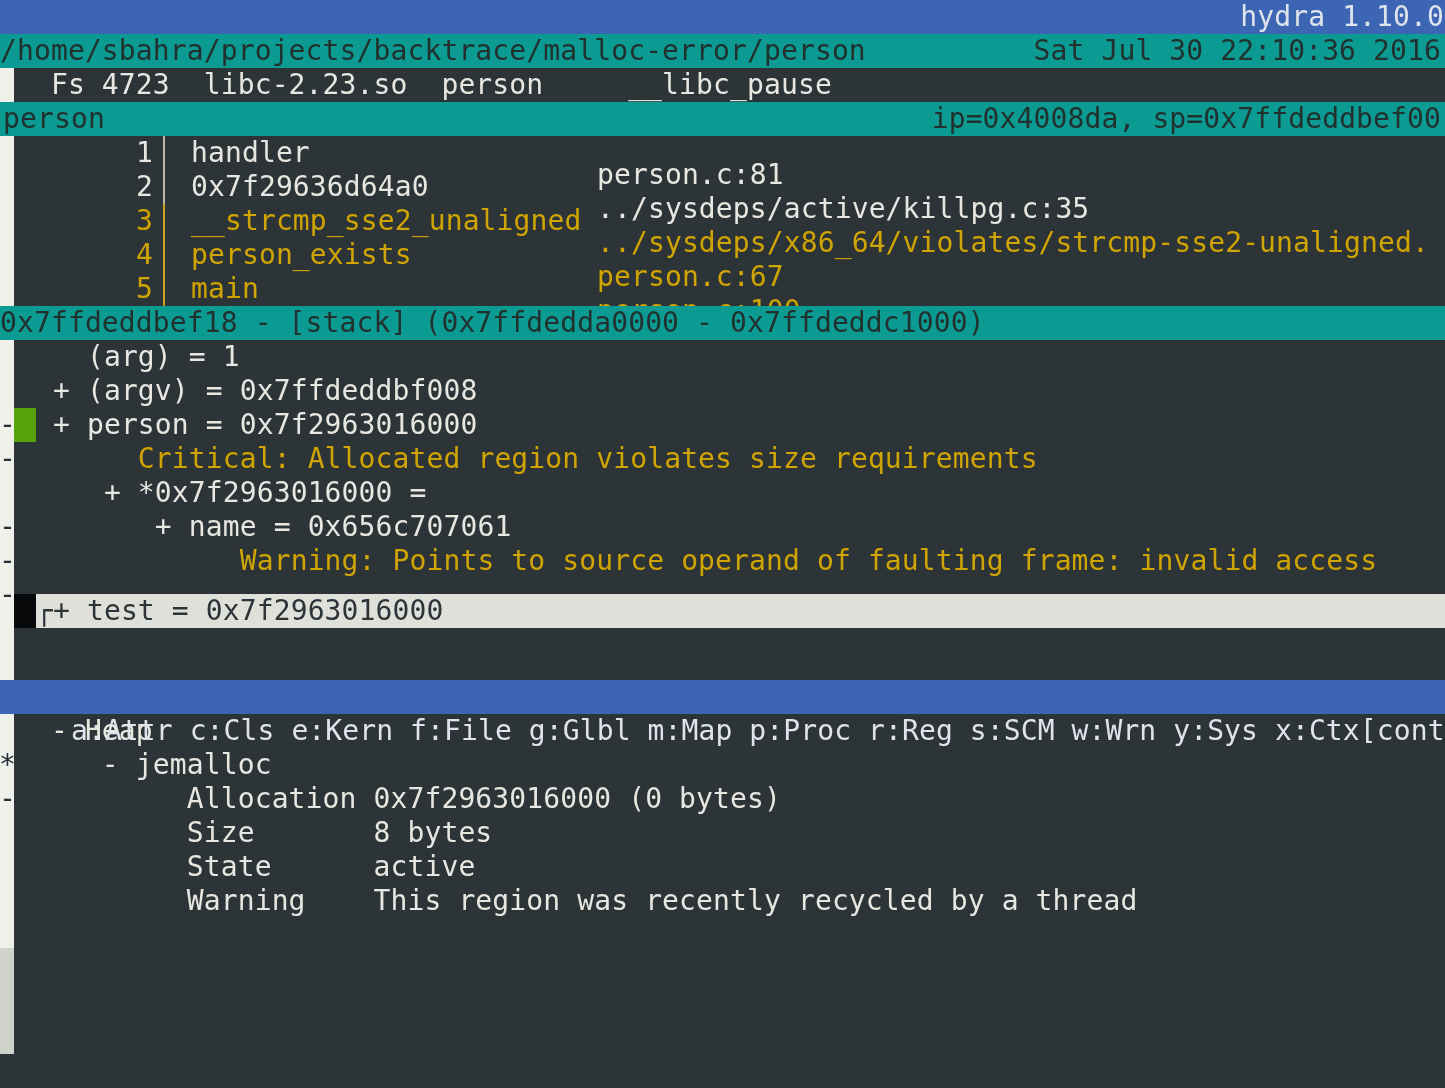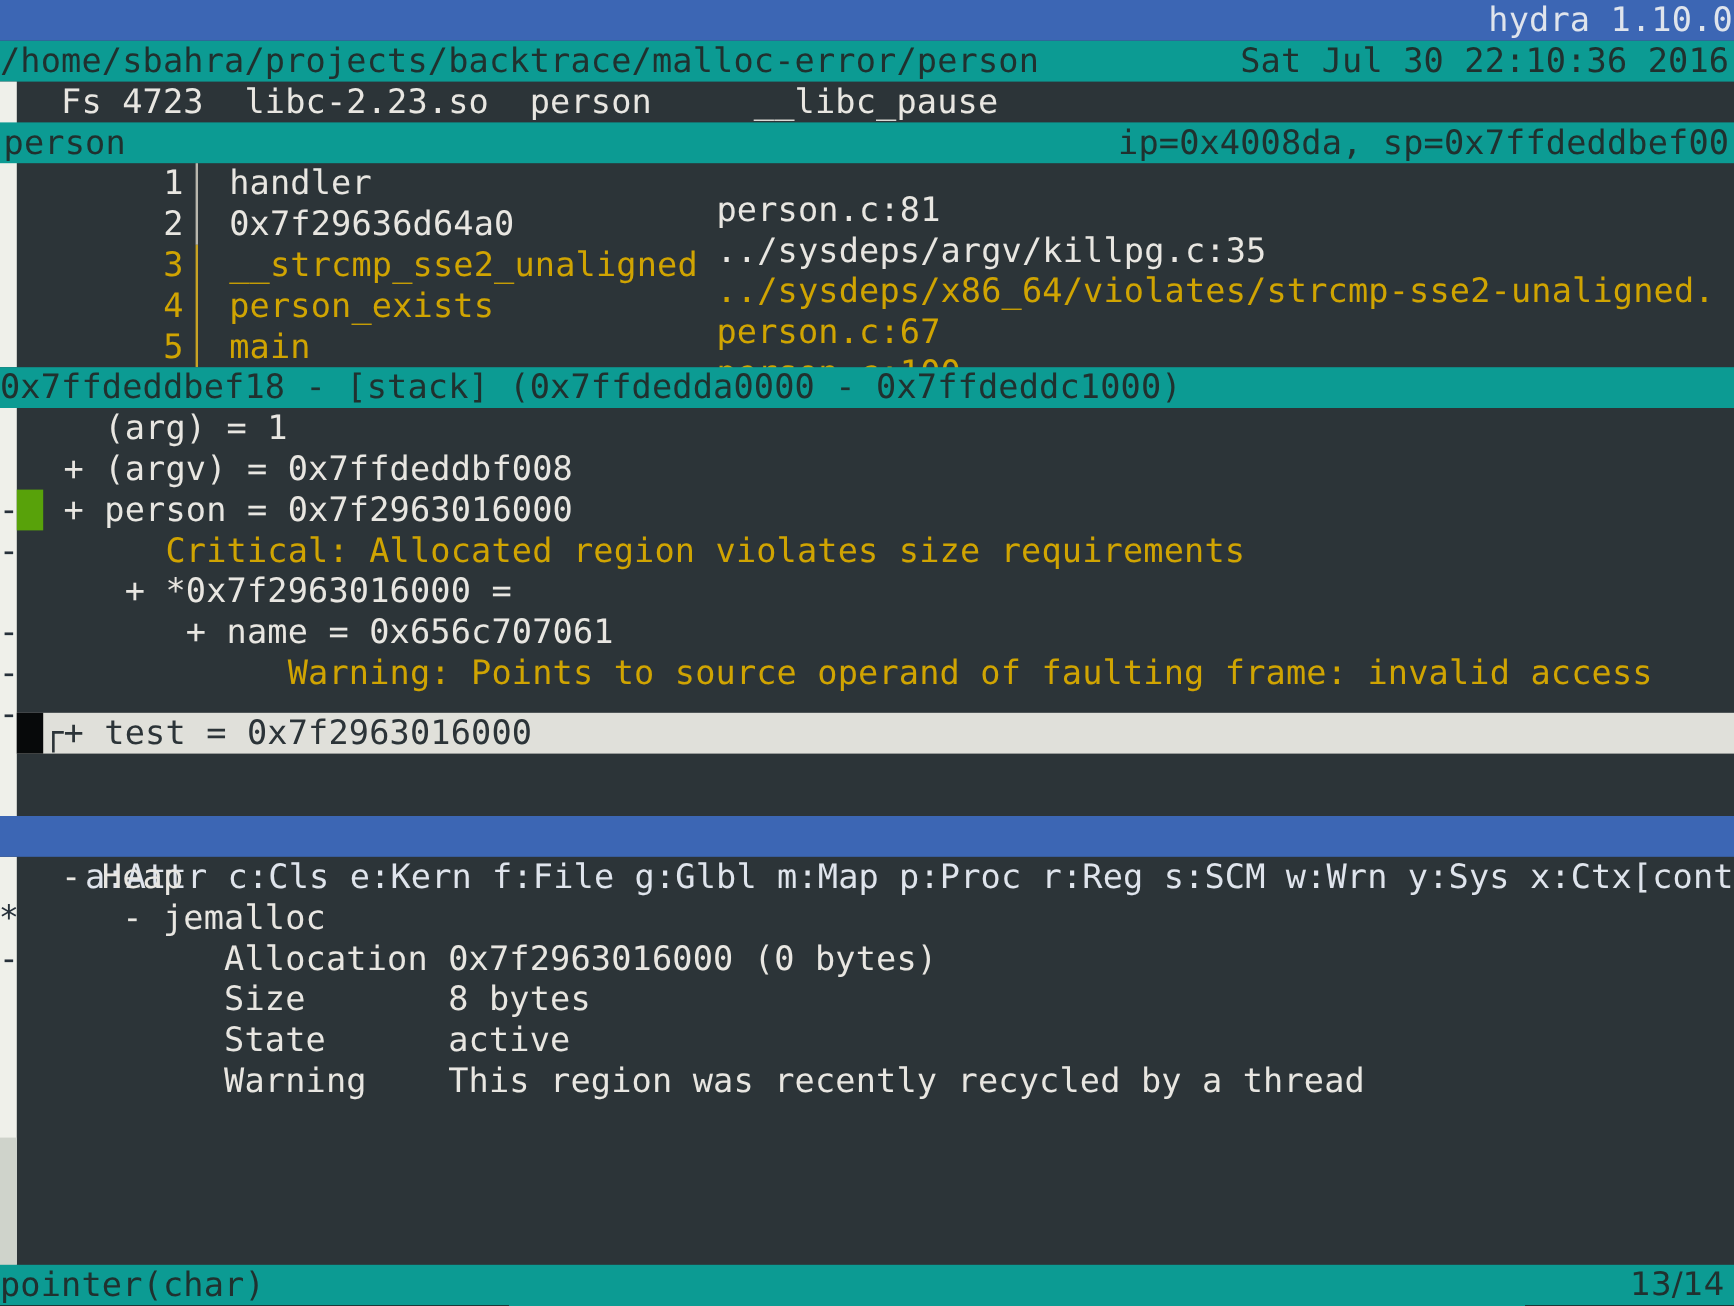--- a/index.html
+++ b/index.html
@@ -74,21 +74,21 @@
   </div>
 
   <div class="row white" style="top:136px">
     <span class="f-num">1</span>
     <span class="f-name">handler</span>
     <span class="f-loc">person.c:81</span>
   </div>
   <div class="row white" style="top:170px">
     <span class="f-num">2</span>
     <span class="f-name">0x7f29636d64a0</span>
-    <span class="f-loc">../sysdeps/argv/killpg.c:35</span>
+    <span class="f-loc">../sysdeps/active/killpg.c:35</span>
   </div>
   <div class="row yellow" style="top:204px">
     <span class="f-num">3</span>
     <span class="f-name">__strcmp_sse2_unaligned</span>
     <span class="f-loc">../sysdeps/x86_64/violates/strcmp-sse2-unaligned.</span>
   </div>
   <div class="row yellow" style="top:238px">
     <span class="f-num">4</span>
     <span class="f-name">person_exists</span>
     <span class="f-loc">person.c:67</span>
@@ -156,18 +156,14 @@
   <div class="row" style="top:816px">
     <span class="txt">           Size       8 bytes</span>
   </div>
   <div class="row" style="top:850px">
     <span class="txt">           State      active</span>
   </div>
   <div class="row" style="top:884px">
     <span class="txt">           Warning    This region was recently recycled by a thread</span>
   </div>
 
-  <div class="row bar-teal" style="top:1054px">
-    <span class="txt">pointer(char)</span>
-    <span class="right sans" style="right:8px">13/14</span>
-  </div>
 
 </div>
 
 </body></html>

